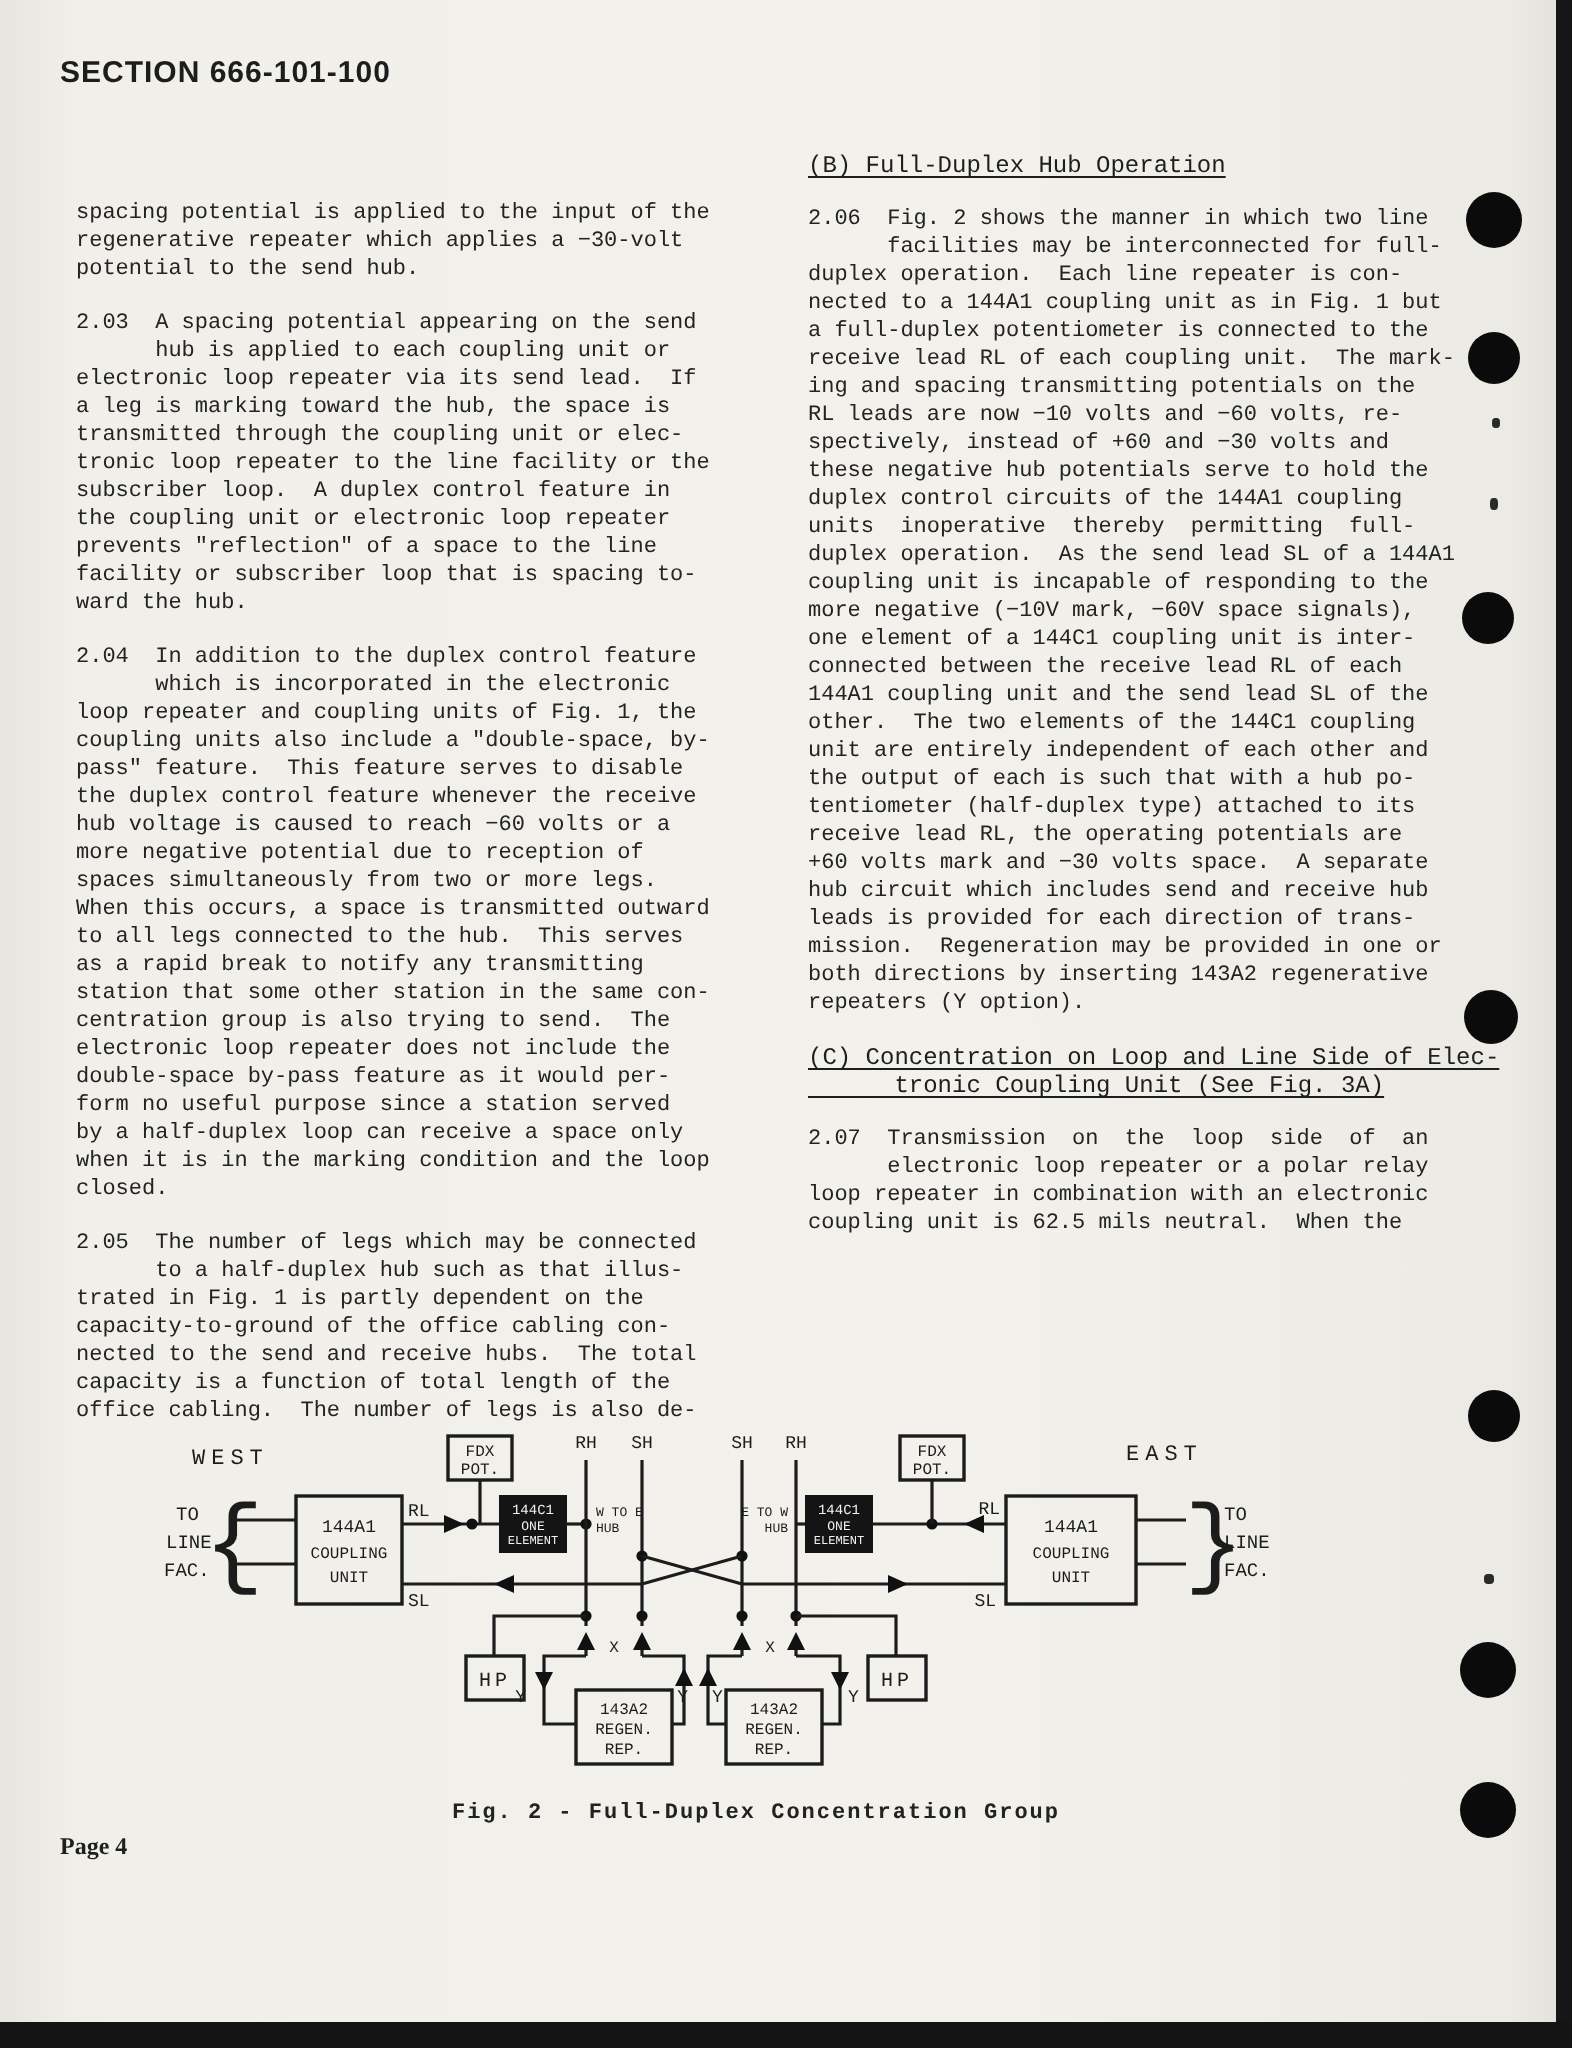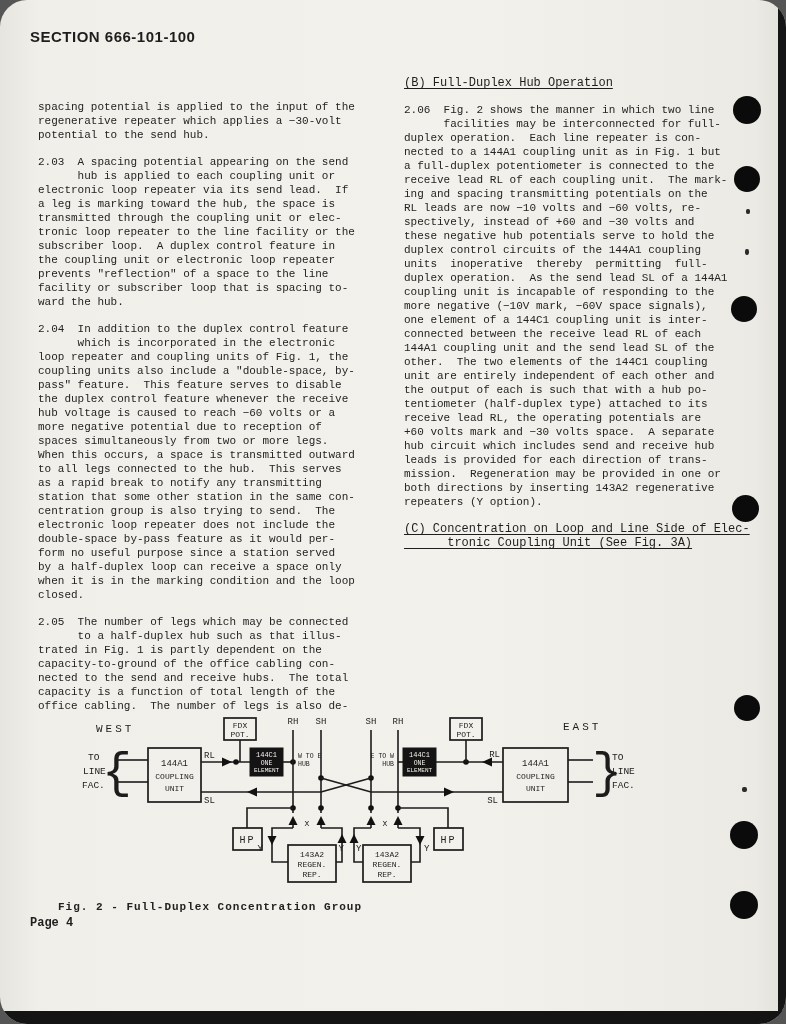--- a/index.html
+++ b/index.html
@@ -1,42 +1,42 @@
 <!DOCTYPE html>
 <html><head>
 <meta charset="utf-8">
 <style>
   html,body { margin:0; padding:0; background:#555; }
   .page {
     position:relative; width:786px; height:1024px; overflow:hidden;
     background:linear-gradient(90deg,#e7e5df 0,#f1efe9 5%,#f3f1eb 60%,#eceae4 96%,#e2e0da 100%);
-    font-family:"Liberation Mono", monospace; color:#272727;border-radius:27px;
+    font-family:"Liberation Mono", monospace; color:#272727;
   }
   .section-header {
     position:absolute; left:30px; top:28px;
     font-family:"Liberation Sans", sans-serif; font-weight:bold;
     font-size:15px; letter-spacing:0.5px; color:#1d1d1d;
   }
   .col { position:absolute; top:76px; }
   .col-left  { left:38px;  width:340px;margin-top:24px; }
   .col-right { left:404px; width:342px; }
   .para {
     white-space:pre; font-size:11px; line-height:14px;
     margin:0 0 13px 0; color:#232323;
   }
   .subheading { white-space:pre; font-size:12px; line-height:14px; margin:0 0 13px 0;
     text-decoration:underline; text-underline-offset:2px; color:#1e1e1e; }
   .figure-wrap { position:absolute; left:58px; top:710px; width:640px; }
   .figure-caption {
-    font-size:11px; font-weight:bold; letter-spacing:1px;
+    text-align:center; font-size:11px; font-weight:bold; letter-spacing:1px;
     color:#222; margin-top:4px; font-family:"Liberation Mono", monospace;
   }
   .page-number {
     position:absolute; left:30px; top:916px; font-size:12px; font-weight:bold;
-    color:#1f1f1f; font-family:Liberation Mono, monospace;
+    color:#1f1f1f; font-family:Liberation Serif, serif;
   }
   .binder-hole { position:absolute; background:#0b0b0b; border-radius:50%; }
   .speck { position:absolute; background:#2a2a2a; border-radius:40%; }
   .edge-right { position:absolute; right:0; top:0; width:8px; height:1024px; background:#161616; }
   .edge-bottom { position:absolute; left:0; bottom:0; width:786px; height:13px; background:#141414; }
   svg text { font-family:"Liberation Mono", monospace; fill:#1c1c1c; }
   svg .wire { stroke:#1c1c1c; stroke-width:1.6; fill:none; }
   svg .boxline { stroke:#1c1c1c; stroke-width:1.7; fill:none; }
   svg .dot { fill:#111; }
   svg .arrow { fill:#111; }
@@ -120,20 +120,24 @@
 tentiometer (half-duplex type) attached to its
 receive lead RL, the operating potentials are
 +60 volts mark and −30 volts space.  A separate
 hub circuit which includes send and receive hub
 leads is provided for each direction of trans-
 mission.  Regeneration may be provided in one or
 both directions by inserting 143A2 regenerative
 repeaters (Y option).</div>
     <div class="subheading">(C) Concentration on Loop and Line Side of Elec-
       tronic Coupling Unit (See Fig. 3A)</div>
+    <div class="para">2.07  Transmission  on  the  loop  side  of  an
+      electronic loop repeater or a polar relay
+loop repeater in combination with an electronic
+coupling unit is 62.5 mils neutral.  When the</div>
   </div>
 
   <div class="figure-wrap">
     <svg viewBox="0 0 620 182" width="620" height="182">
 
       <g>
         <text x="38" y="22" font-size="11" letter-spacing="3">WEST</text>
         <text x="30" y="50" font-size="9.5">TO</text>
         <text x="25" y="64" font-size="9.5">LINE</text>
         <text x="24" y="78" font-size="9.5">FAC.</text>

